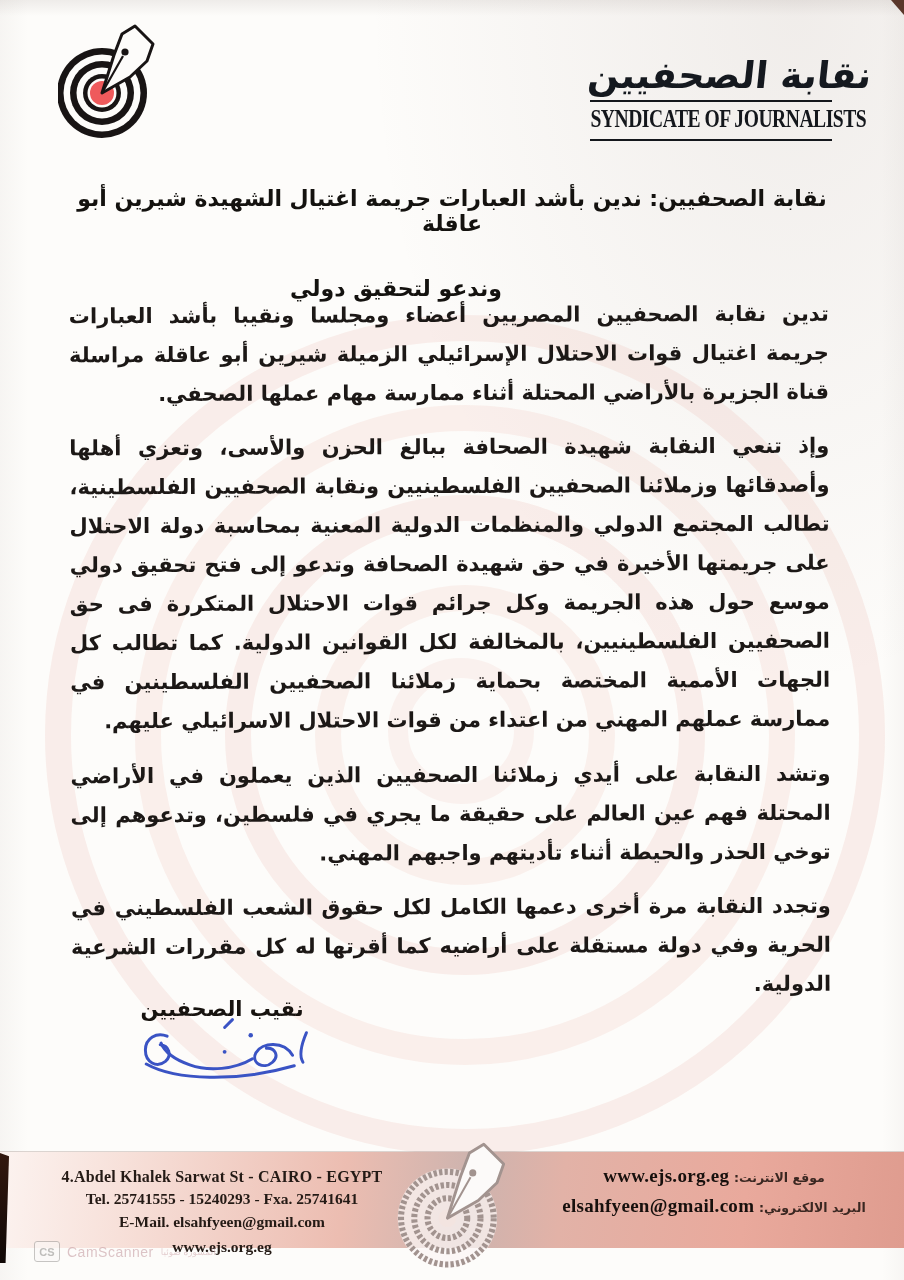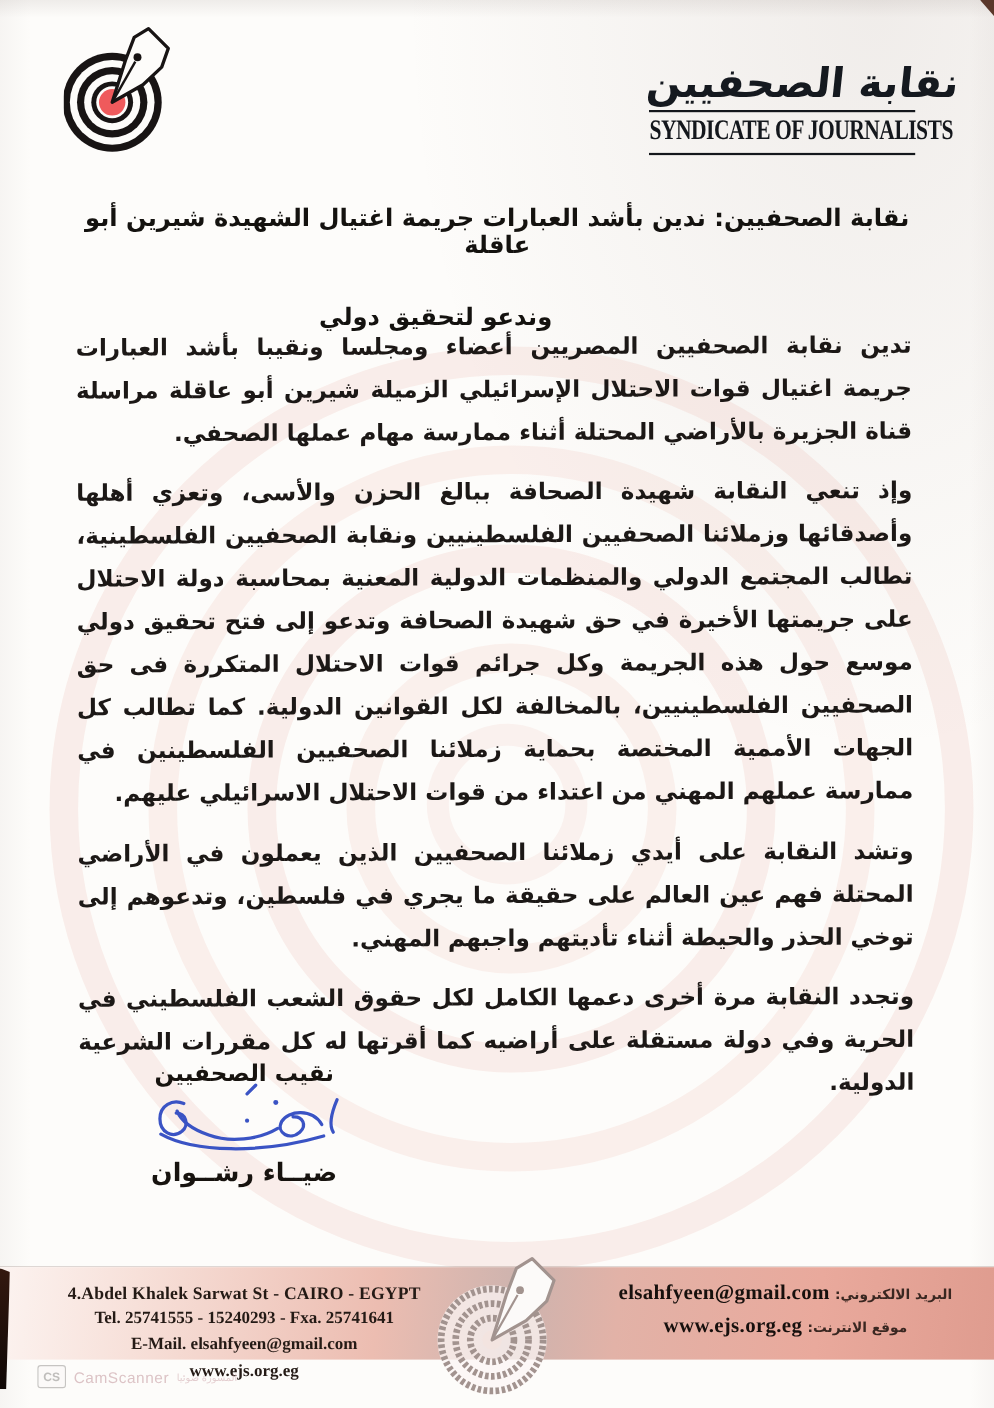--- a/index.html
+++ b/index.html
@@ -34,25 +34,25 @@
   
   .headline{position:absolute;top:186px;left:56px;right:56px;direction:rtl;text-align:center;font-size:22px;font-weight:bold;color:#14120f;}
   .headline .u, .subheadline .u{text-decoration-thickness:2px;text-underline-offset:8px;}
   .subheadline{position:absolute;top:252px;left:0;right:112px;direction:rtl;text-align:center;font-size:22px;font-weight:bold;color:#14120f;margin-top:24px;}
   
   .letter-body{position:absolute;top:296px;left:70px;right:74px;direction:rtl;text-align:justify;font-size:21px;font-weight:bold;line-height:1.86;color:#1c1816;transform:rotate(-0.2deg);}
   .letter-body p{margin:0 0 15px 0;}
   .letter-body p:last-child{margin:0;}
   
   .sig{position:absolute;left:102px;top:964px;width:240px;text-align:center;direction:rtl;}
-  .sig-title{font-size:21px;font-weight:bold;color:#17130f;}
+  .sig-title{font-size:21px;font-weight:bold;color:#17130f;margin-top:33px;}
   .sig-svg{display:block;margin:-4px auto 0 auto;}
   .sig-name{font-size:23px;font-weight:bold;letter-spacing:1px;color:#17130f;margin-top:-4px;}
   
-  .ribbon{position:absolute;left:0;right:0;top:1152px;height:84px;
+  .ribbon{position:absolute;left:0;right:0;top:1152px;height:96px;
     background:linear-gradient(96deg,#fcf3f0 0%,#f7e0d9 14%,#ecbdb1 38%,#cdb3ae 52%,#e2b2a7 62%,#e9a99c 82%,#df9c8f 100%);
     box-shadow:0 -1px 0 rgba(120,90,85,0.25);}
   .f-en{position:absolute;left:26px;top:13px;width:392px;text-align:center;font-family:"Liberation Serif","DejaVu Serif",serif;font-weight:bold;color:#241a15;font-size:15.5px;line-height:1.45;}
   .f-en .addr{font-size:16px;letter-spacing:0.2px;}
   .f-en .site{margin-top:3px;}
   .logo-footer{position:absolute;left:392px;top:-10px;width:124px;height:128px;}
   .f-ar{position:absolute;right:12px;top:9px;width:356px;direction:rtl;text-align:center;color:#3a2721;font-size:13.5px;font-weight:bold;line-height:1.6;}
   .f-ar .ltr-serif{font-family:"Liberation Serif","DejaVu Serif",serif;font-size:19px;direction:ltr;unicode-bidi:embed;letter-spacing:0.3px;color:#17100d;}
   .f-ar .lbl{font-size:12.5px;}
   
@@ -117,21 +117,20 @@
         <path d="M212,18 C206,32 203,44 208,52"></path>
         <path d="M196,44 C186,27 161,29 154,41 C148,53 163,61 173,52 C181,45 176,35 166,36"></path>
         <path d="M150,48 C130,60 100,63 78,55 C61,49 49,40 45,30"></path>
         <path d="M52,22 C40,17 27,24 27,38 C27,52 40,59 50,51 C58,44 54,32 44,32"></path>
         <path d="M28,54 C62,73 132,75 198,56"></path>
         <path d="M118,12 L127,3"></path>
       </g>
       <circle cx="148" cy="21" r="2.6" fill="#3a53c4"></circle>
       <circle cx="118" cy="40" r="2.2" fill="#3a53c4"></circle>
     </svg>
-    <div class="sig-name">ضيــاء رشــوان</div>
   </div>
 
   <div class="ribbon">
     <div class="f-en">
       <div class="addr">4.Abdel Khalek Sarwat St - CAIRO - EGYPT</div>
       <div>Tel. 25741555 - 15240293 -  Fxa. 25741641</div>
       <div>E-Mail. elsahfyeen@gmail.com</div>
       <div class="site">www.ejs.org.eg</div>
     </div>
 
@@ -143,26 +142,26 @@
         <circle cx="44" cy="69" r="18"></circle>
       </g>
       <circle cx="44" cy="69" r="8" fill="#f3e4e0"></circle>
       <polygon points="44,69 56,31 64,10 77,2 95,20 89,37 72,53" fill="#fcfaf9" stroke="#a2938f" stroke-width="2.6" stroke-linejoin="round"></polygon>
       <circle cx="67" cy="28" r="3.2" fill="#a2938f"></circle>
       <line x1="65" y1="32" x2="44" y2="69" stroke="#a2938f" stroke-width="1.8"></line>
     </svg>
 
     <div class="f-ar">
       <div>
+        <span class="lbl">موقع الانترنت:</span>
+        <span class="ltr-serif">www.ejs.org.eg</span>
+      </div>
+      <div>
         <span class="lbl">البريد الالكتروني:</span>
         <span class="ltr-serif">elsahfyeen@gmail.com</span>
-      </div>
-      <div>
-        <span class="lbl">موقع الانترنت:</span>
-        <span class="ltr-serif">www.ejs.org.eg</span>
       </div>
     </div>
   </div>
 
   <div class="scan-strip"></div>
   <div class="corner-dark"></div>
 
   <div class="cs-wm">
     <div class="cs-badge">CS</div>
     <div class="cs-text">CamScanner</div>

